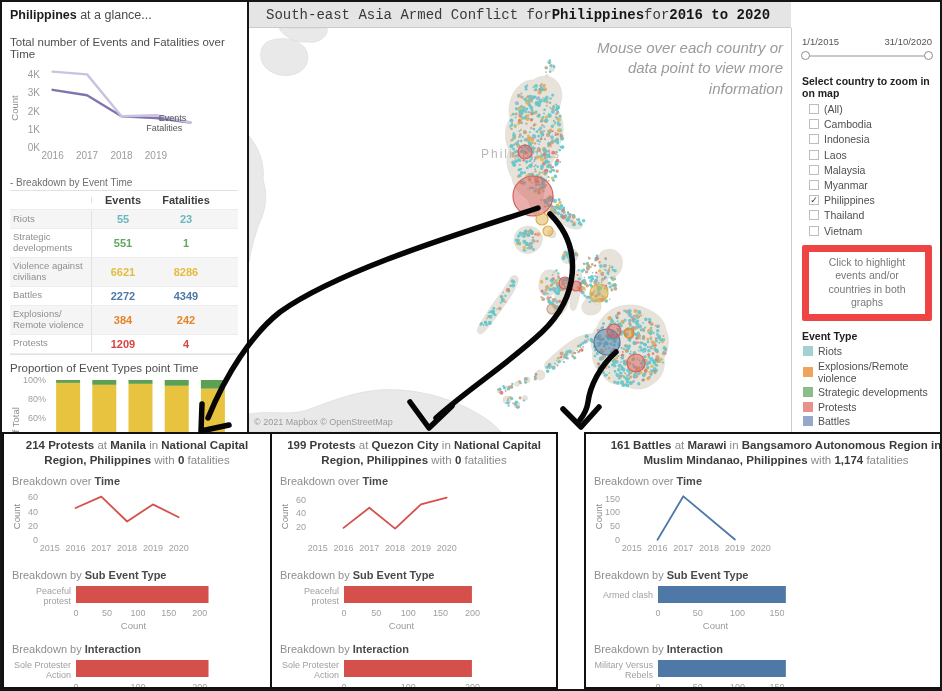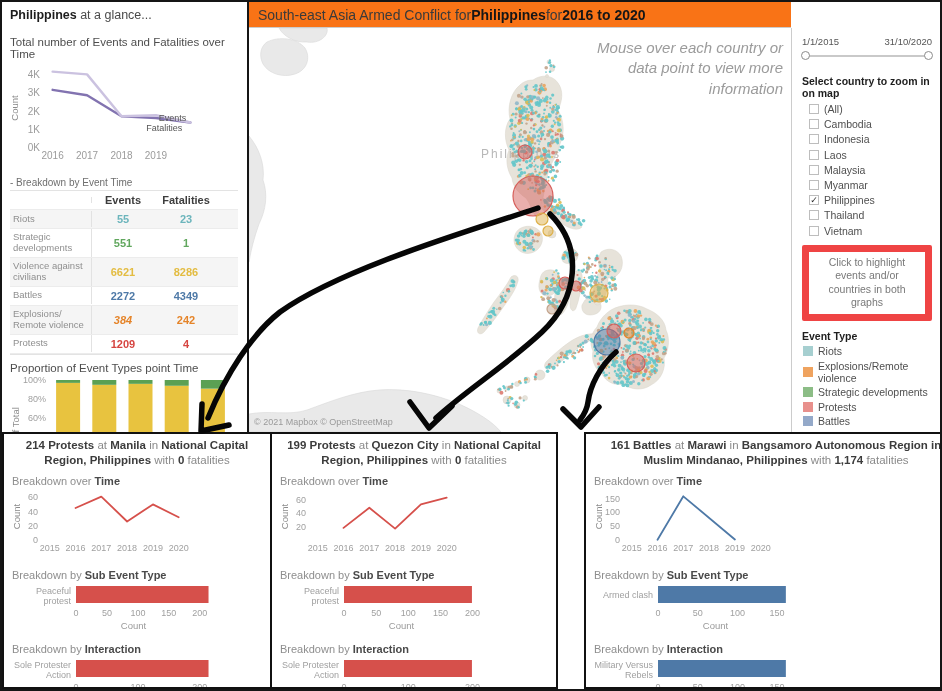--- a/index.html
+++ b/index.html
@@ -17,21 +17,21 @@
   
   #etTable { width:228px; border:1px solid #e3e3e3; border-left:none; border-right:none; font-size:9.5px; color:#8f8f8f; }
   .t-row { display:grid; grid-template-columns:82px 62px 64px; align-items:center; border-bottom:1px solid #ececec; }
   .t-row:nth-child(even) { background:#f5f5f5; }
   .t-head { font-size:10.5px; color:#3d3d3d; font-weight:bold; background:#fff !important; }
   .t-cell { padding:3px 3px; }
   .t-lab { border-right:1px solid #e2e2e2; line-height:1.15; }
   .t-num { text-align:center; font-size:11px; font-weight:bold; }
 
   
-  #mapTitle { position:absolute; left:247px; top:0; width:542px; height:26px; border-bottom:1px solid #cccccc; font-size:14px; color:#3a3a3a; display:flex; align-items:center; padding-left:9px; background:#f97316; }
+  #mapTitle { position:absolute; left:247px; top:0; width:542px; height:26px; border-bottom:1px solid #cccccc; font-size:14px; color:#3a3a3a; display:flex; align-items:center; padding-left:17px; background:#e5e5e5;font-family:Liberation Mono, monospace; }
   #mapTitle b { color:#161616; }
   #mapArea { position:absolute; left:247px; top:26px; width:542px; height:404px; background:#fff; }
   #mapSvg { position:absolute; left:0; top:0; }
   .hint { position:absolute; right:8px; top:10px; width:200px; text-align:right; font-style:italic; font-size:15px; color:#9b9b9b; line-height:1.35; }
   .attrib { position:absolute; left:5px; bottom:5px; font-size:9px; color:#9a9a9a; }
   #divider-v2 { position:absolute; left:789px; top:26px; width:1px; height:404px; background:#cccccc; }
 
   
   #controls { position:absolute; left:790px; top:26px; width:148px; height:404px; padding:8px 8px 0 10px; overflow:hidden; }
   .ctl-h { font-size:10.5px; font-weight:bold; color:#1e1e1e; margin-bottom:4px; }
@@ -116,21 +116,21 @@
           <div class="t-cell t-num" style="color: rgb(227, 188, 65);">6621</div>
           <div class="t-cell t-num" style="color: rgb(227, 188, 65);">8286</div>
         </div>
         <div class="t-row">
           <div class="t-cell t-lab">Battles</div>
           <div class="t-cell t-num" style="color: rgb(78, 121, 167);">2272</div>
           <div class="t-cell t-num" style="color: rgb(78, 121, 167);">4349</div>
         </div>
         <div class="t-row">
           <div class="t-cell t-lab">Explosions/ Remote violence</div>
-          <div class="t-cell t-num" style="color: rgb(229, 132, 41); font-style: italic;">384</div>
+          <div class="t-cell t-num" style="color: rgb(229, 132, 41);">384</div>
           <div class="t-cell t-num" style="color: rgb(229, 132, 41);">242</div>
         </div>
         <div class="t-row">
           <div class="t-cell t-lab">Protests</div>
           <div class="t-cell t-num" style="color: rgb(214, 69, 65);">1209</div>
           <div class="t-cell t-num" style="color: rgb(214, 69, 65);">4</div>
         </div>
       </div>
     <div class="sec-title" style="margin-top:7px">Proportion of Event Types point Time</div>
     <svg id="stChart" width="233" height="114">

